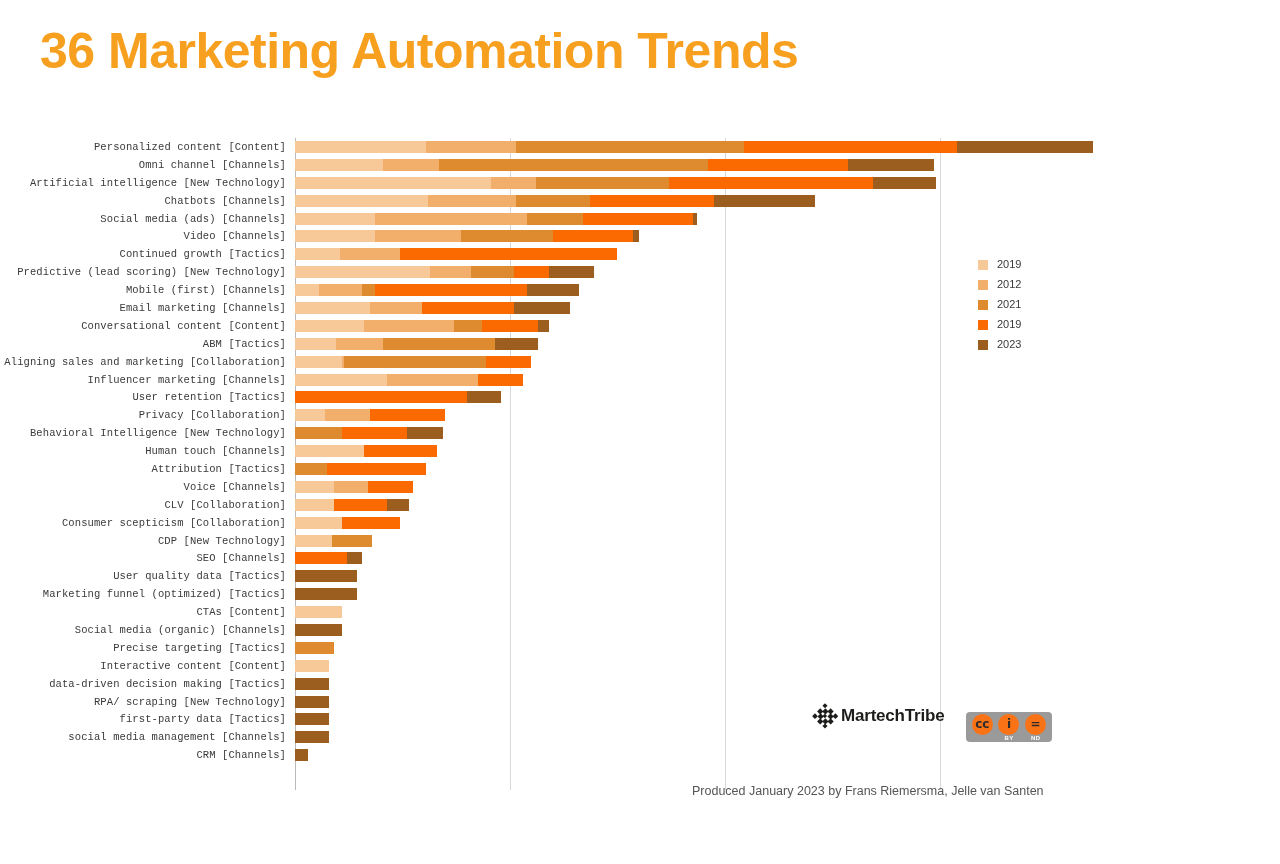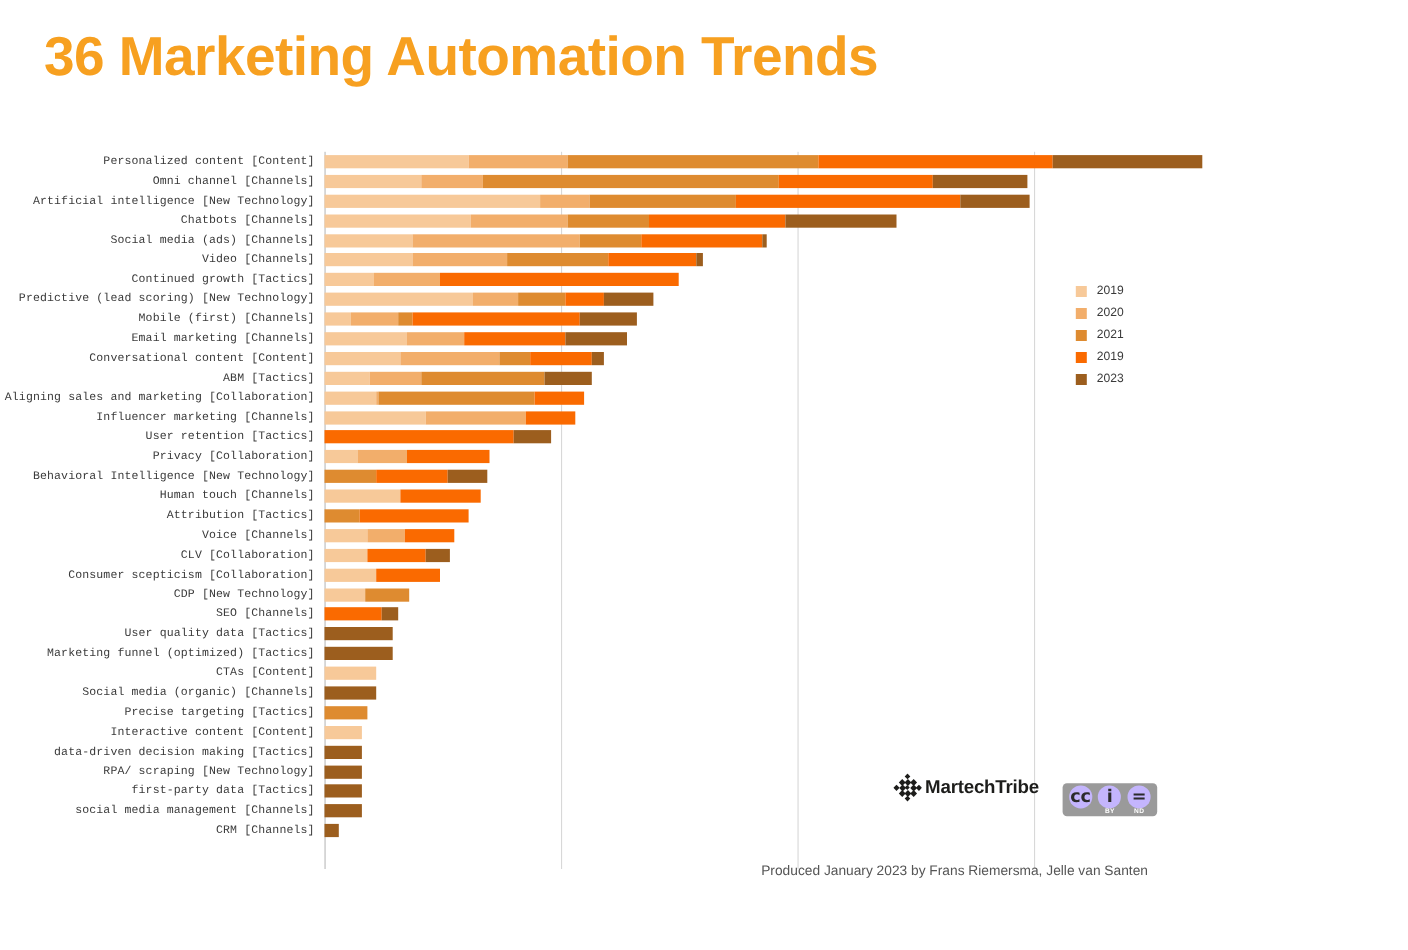--- a/index.html
+++ b/index.html
@@ -150,23 +150,23 @@
     display: flex;
     align-items: center;
     justify-content: space-around;
     padding: 0 3px;
     box-sizing: border-box;
   }
   .cc-circle {
     width: 21px;
     height: 21px;
     border-radius: 50%;
-    background: #c4b5fd;
+    background: #f97316;
     color: #2b2b2b;
-    font-size: 16px;
+    font-size: 12px;
     font-weight: bold;
     display: flex;
     align-items: center;
     justify-content: center;
     font-family: "DejaVu Sans", sans-serif;
     line-height: 1;
   }
   .cc-col {
     display: flex;
     flex-direction: column;
@@ -477,21 +477,21 @@
     </div>
 </div>
 
 <div id="legend">
     <div class="legend-item">
       <span class="legend-swatch" style="background: rgb(247, 201, 153);"></span>
       <span class="legend-label">2019</span>
     </div>
     <div class="legend-item">
       <span class="legend-swatch" style="background: rgb(242, 174, 107);"></span>
-      <span class="legend-label">2020</span>
+      <span class="legend-label">2012</span>
     </div>
     <div class="legend-item">
       <span class="legend-swatch" style="background: rgb(222, 139, 48);"></span>
       <span class="legend-label">2021</span>
     </div>
     <div class="legend-item">
       <span class="legend-swatch" style="background: rgb(250, 106, 0);"></span>
       <span class="legend-label">2019</span>
     </div>
     <div class="legend-item">

